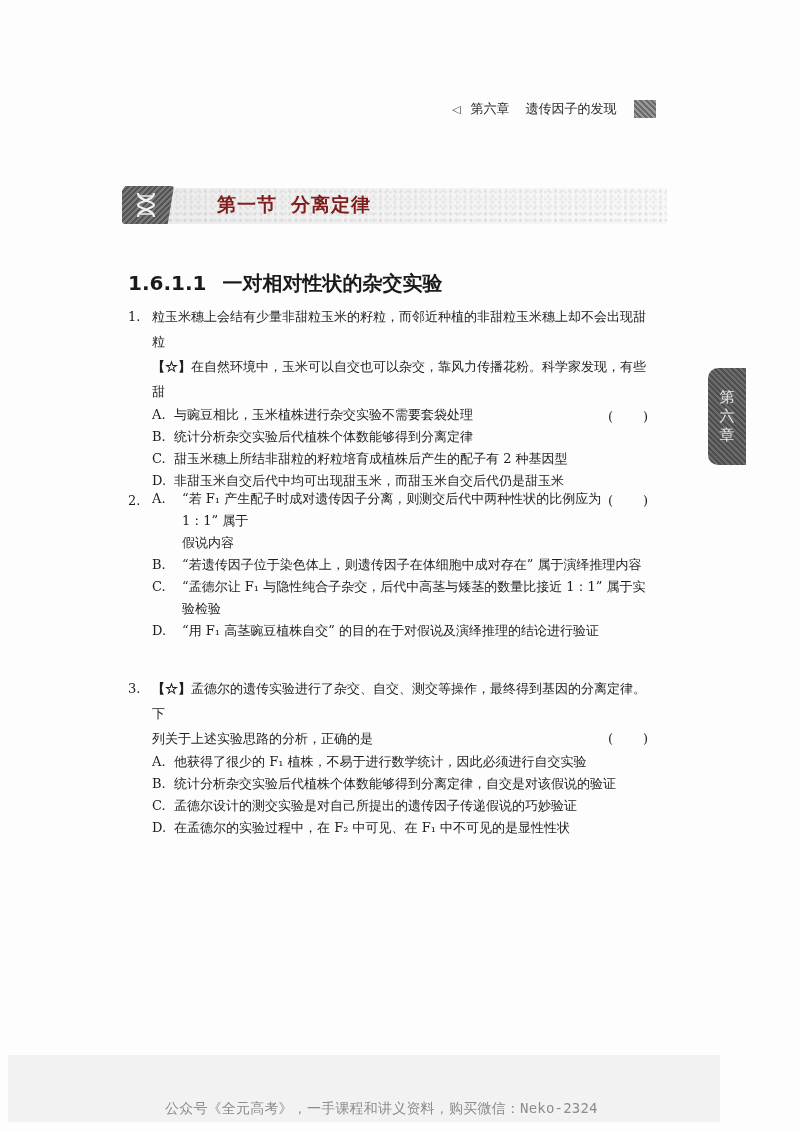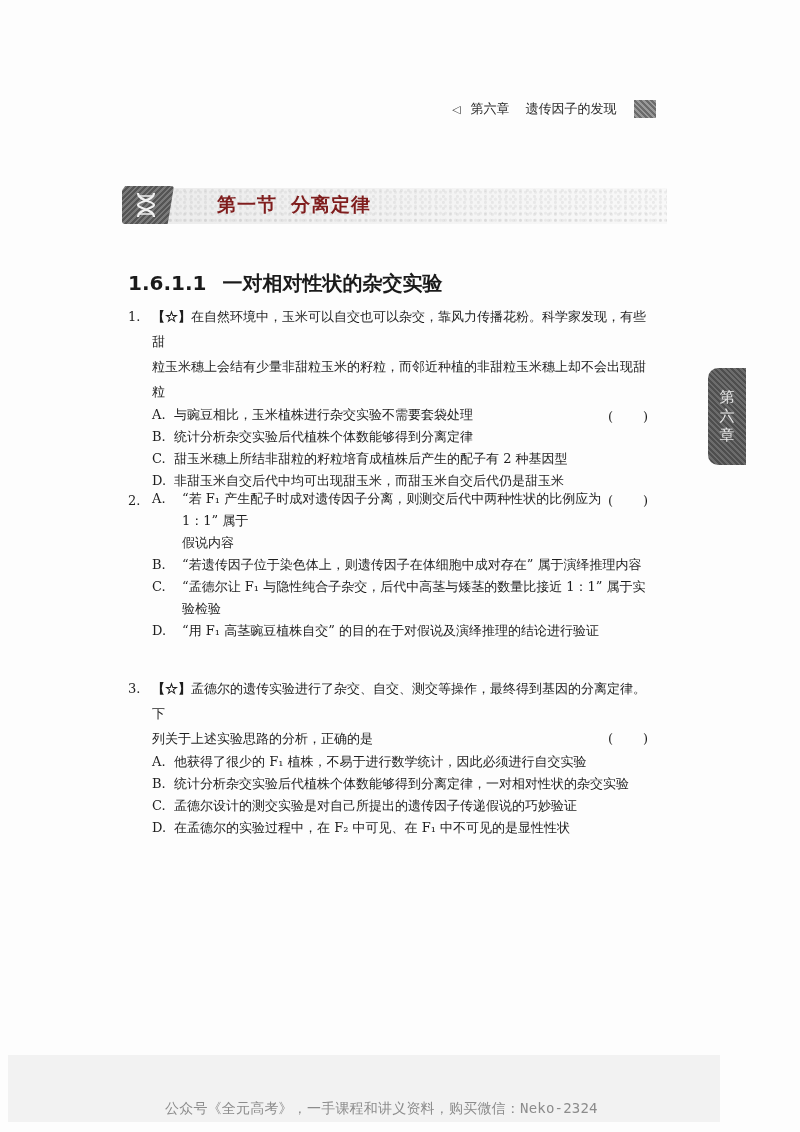--- a/index.html
+++ b/index.html
@@ -122,22 +122,22 @@
 
 <div class="abs side-tab">
   <span>第</span>
   <span>六</span>
   <span>章</span>
 </div>
 
 <div class="abs q" style="top:304px;">
   <div class="stem">
     <span class="qnum">1.</span>
+    <div>粒玉米穗上会结有少量非甜粒玉米的籽粒，而邻近种植的非甜粒玉米穗上却不会出现甜粒</div>
     <div><span class="star">【☆】</span><span>在自然环境中，玉米可以自交也可以杂交，靠风力传播花粉。科学家发现，有些甜</span></div>
-    <div>粒玉米穗上会结有少量非甜粒玉米的籽粒，而邻近种植的非甜粒玉米穗上却不会出现甜粒</div>
     <div>
       <span class="paren">
           <span>(</span>
           <span>)</span>
         </span>
     </div>
   </div>
   <div class="opts">
     <div class="opt"><span class="lab">A.</span><span>与豌豆相比，玉米植株进行杂交实验不需要套袋处理</span></div>
     <div class="opt"><span class="lab">B.</span><span>统计分析杂交实验后代植株个体数能够得到分离定律</span></div>
@@ -171,20 +171,20 @@
     <div>
       <span>列关于上述实验思路的分析，正确的是</span>
       <span class="paren">
           <span>(</span>
           <span>)</span>
         </span>
     </div>
   </div>
   <div class="opts">
     <div class="opt"><span class="lab">A.</span><span>他获得了很少的 F₁ 植株，不易于进行数学统计，因此必须进行自交实验</span></div>
-    <div class="opt"><span class="lab">B.</span><span>统计分析杂交实验后代植株个体数能够得到分离定律，一对相对性状的杂交实验</span></div>
+    <div class="opt"><span class="lab">B.</span><span>统计分析杂交实验后代植株个体数能够得到分离定律，自交是对该假说的验证</span></div>
     <div class="opt"><span class="lab">C.</span><span>孟德尔设计的测交实验是对自己所提出的遗传因子传递假说的巧妙验证</span></div>
     <div class="opt"><span class="lab">D.</span><span>在孟德尔的实验过程中，在 F₂ 中可见、在 F₁ 中不可见的是显性性状</span></div>
   </div>
 </div>
 
 <div class="abs bottom-band"></div>
 <div class="abs watermark">公众号《全元高考》，一手课程和讲义资料，购买微信：Neko-2324</div>
 
 </body></html>

